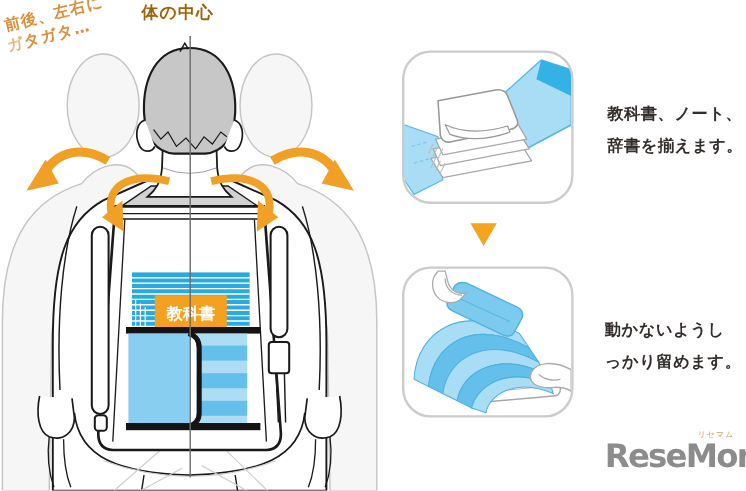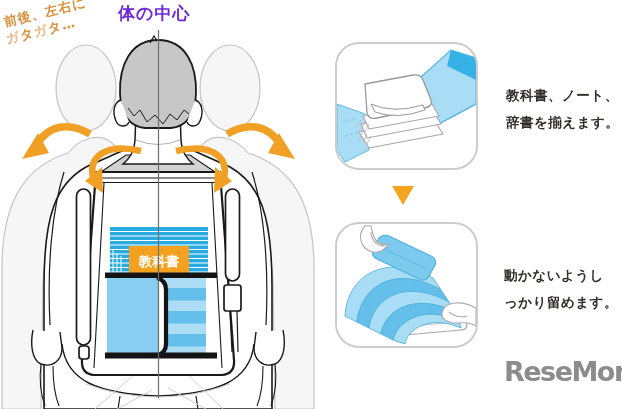--- a/index.html
+++ b/index.html
@@ -1,19 +1,19 @@
 <!DOCTYPE html>
 <html><head>
 <meta charset="utf-8">
 <style>
   html,body{margin:0;padding:0;}
   body{font-family:"DejaVu Sans","Liberation Sans",sans-serif;}
   .stage{position:relative;width:622px;height:409px;background:#FFFFFF;overflow:hidden;}
   .scene{position:absolute;left:0;top:0;}
-  .axis-title{position:absolute;left:118px;top:2px;font-size:17px;font-weight:bold;color:#6d28d9;letter-spacing:1px;}
+  .axis-title{position:absolute;left:118px;top:2px;font-size:14px;font-weight:bold;color:#a16207;letter-spacing:1px;}
   .wobble{position:absolute;left:2px;top:14px;font-size:13px;font-weight:600;color:#DB8F3C;line-height:17px;transform:rotate(-14deg);transform-origin:left top;letter-spacing:1px;}
   .wobble .l2{display:block;margin-left:-2px;}
   .panel{position:absolute;width:139px;border:2px solid #CCCCCC;border-radius:24px;background:#FFFFFF;overflow:hidden;}
   .panel1{left:335px;top:42px;height:124px;}
   .panel2{left:335px;top:222px;height:122px;}
   .tri-down{position:absolute;left:392px;top:186px;width:0;height:0;border-left:11px solid transparent;border-right:11px solid transparent;border-top:19px solid #F5A41F;}
   .caption{position:absolute;font-size:13.5px;line-height:27px;font-weight:600;color:#332E2B;letter-spacing:0.5px;}
   .caption1{left:506px;top:82px;}
   .caption2{left:504px;top:262px;}
   .caption span{display:block;}
@@ -174,16 +174,17 @@
   <div class="caption caption2">
     <span>動かないようし</span>
     <span>っかり留めます。</span>
   </div>
   <div class="caption caption1">
     <span>教科書、ノート、</span>
     <span>辞書を揃えます。</span>
   </div>
 
   <div class="logo">
+    <span class="ruby">リセマム</span>
     <span class="word">ReseMom.</span>
   </div>
 
 </div>
 
 </body></html>

